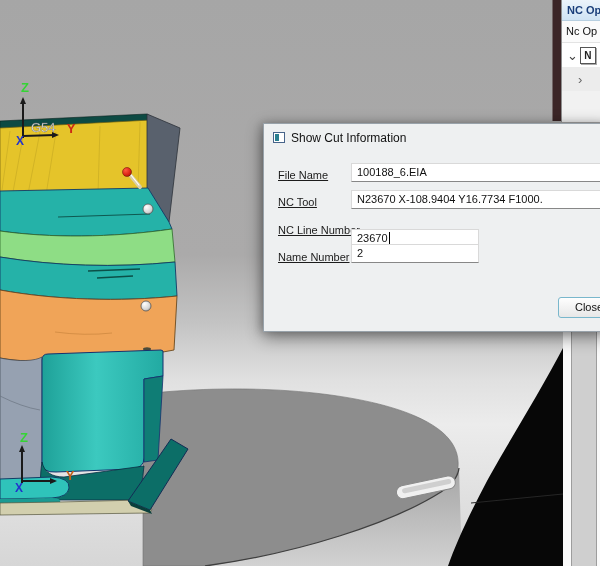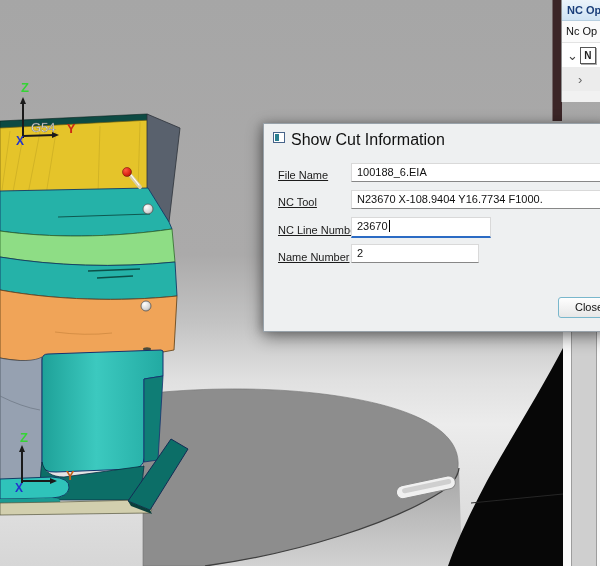--- a/index.html
+++ b/index.html
@@ -4,21 +4,21 @@
 <style>
   html,body{margin:0;padding:0;}
   body{
     width:600px;height:566px;overflow:hidden;position:relative;
     font-family:"Liberation Sans",sans-serif;background:#a8a8a8;
   }
   
   #scene{position:absolute;left:0;top:0;width:600px;height:566px;}
   
   .nc-panel{
-    position:absolute;left:561px;top:0;width:39px;height:102px;
+    position:absolute;left:561px;top:0;width:39px;height:122px;
     background:#f1f1f1;border-left:1px solid #8f8f8f;box-sizing:border-box;overflow:hidden;
   }
   .nc-panel .titlebar{
     height:20px;line-height:20px;padding-left:5px;white-space:nowrap;
     background:linear-gradient(#ecf4fb,#cfe3f4);border-bottom:1px solid #b7cfe0;
     color:#1a3e7a;font-size:11px;font-weight:bold;
   }
   .nc-panel .header{
     height:21px;line-height:21px;padding-left:4px;white-space:nowrap;
     background:#fbfbfb;border-bottom:1px solid #e3e3e3;color:#111;font-size:11px;
@@ -35,21 +35,21 @@
   
   .right-strip{position:absolute;left:563px;top:332px;width:37px;height:234px;background:#fafafa;}
   .right-strip .inner{position:absolute;left:8px;top:0;width:24px;height:234px;background:#cfcfcf;border-left:1px solid #9d9d9d;border-right:1px solid #9d9d9d;}
   
   .dialog{
     position:absolute;left:263px;top:123px;width:345px;height:209px;
     background:#eef0f1;border:1px solid #98a2aa;box-sizing:border-box;
     box-shadow:0 5px 16px rgba(0,0,0,.45), -2px 0 8px rgba(0,0,0,.18);
     font-size:11px;color:#1c1c1c;
   }
-  .dialog .title{position:absolute;left:27px;top:7px;font-size:16px;color:#111;white-space:nowrap;}
+  .dialog .title{position:absolute;left:27px;top:7px;font-size:12px;color:#111;white-space:nowrap;}
   .win-icon{position:absolute;left:9px;top:8px;width:12px;height:11px;background:#fff;border:1px solid #47648a;box-sizing:border-box;}
   .win-icon::before{content:"";position:absolute;left:1px;top:1px;width:4px;height:7px;background:#2a7f8f;}
   .dlg-label{position:absolute;left:14px;white-space:nowrap;text-decoration:underline;}
   .dlg-field{
     position:absolute;left:87px;height:19px;box-sizing:border-box;background:#fff;
     border:1px solid #d9d9d9;border-bottom:1px solid #878787;
     padding:2px 5px 0 5px;white-space:nowrap;overflow:hidden;color:#111;
   }
   .dlg-field.active{border-bottom:2px solid #2b6bc4;height:21px;}
   .caret{display:inline-block;width:1px;height:12px;background:#000;vertical-align:-2px;margin-left:1px;}
@@ -210,21 +210,21 @@
   <span class="win-icon"></span>
   <div class="title">Show Cut Information</div>
 
   <div class="dlg-label" style="top:45px">File Name</div>
   <div class="dlg-field" style="top:39px;width:262px">100188_6.EIA</div>
 
   <div class="dlg-label" style="top:72px">NC Tool</div>
   <div class="dlg-field" style="top:66px;width:262px">N23670 X-108.9404 Y16.7734 F1000.</div>
 
   <div class="dlg-label" style="top:100px">NC Line Number</div>
-  <div class="dlg-field active" style="top:93px;width:140px">
+  <div class="dlg-field active" style="top:105px;width:128px">
     <span>23670</span><span class="caret"></span>
   </div>
 
   <div class="dlg-label" style="top:127px">Name Number</div>
   <div class="dlg-field" style="top:120px;width:128px">2</div>
 
   <div class="close-btn">Close</div>
 </div>
 
 </body></html>

